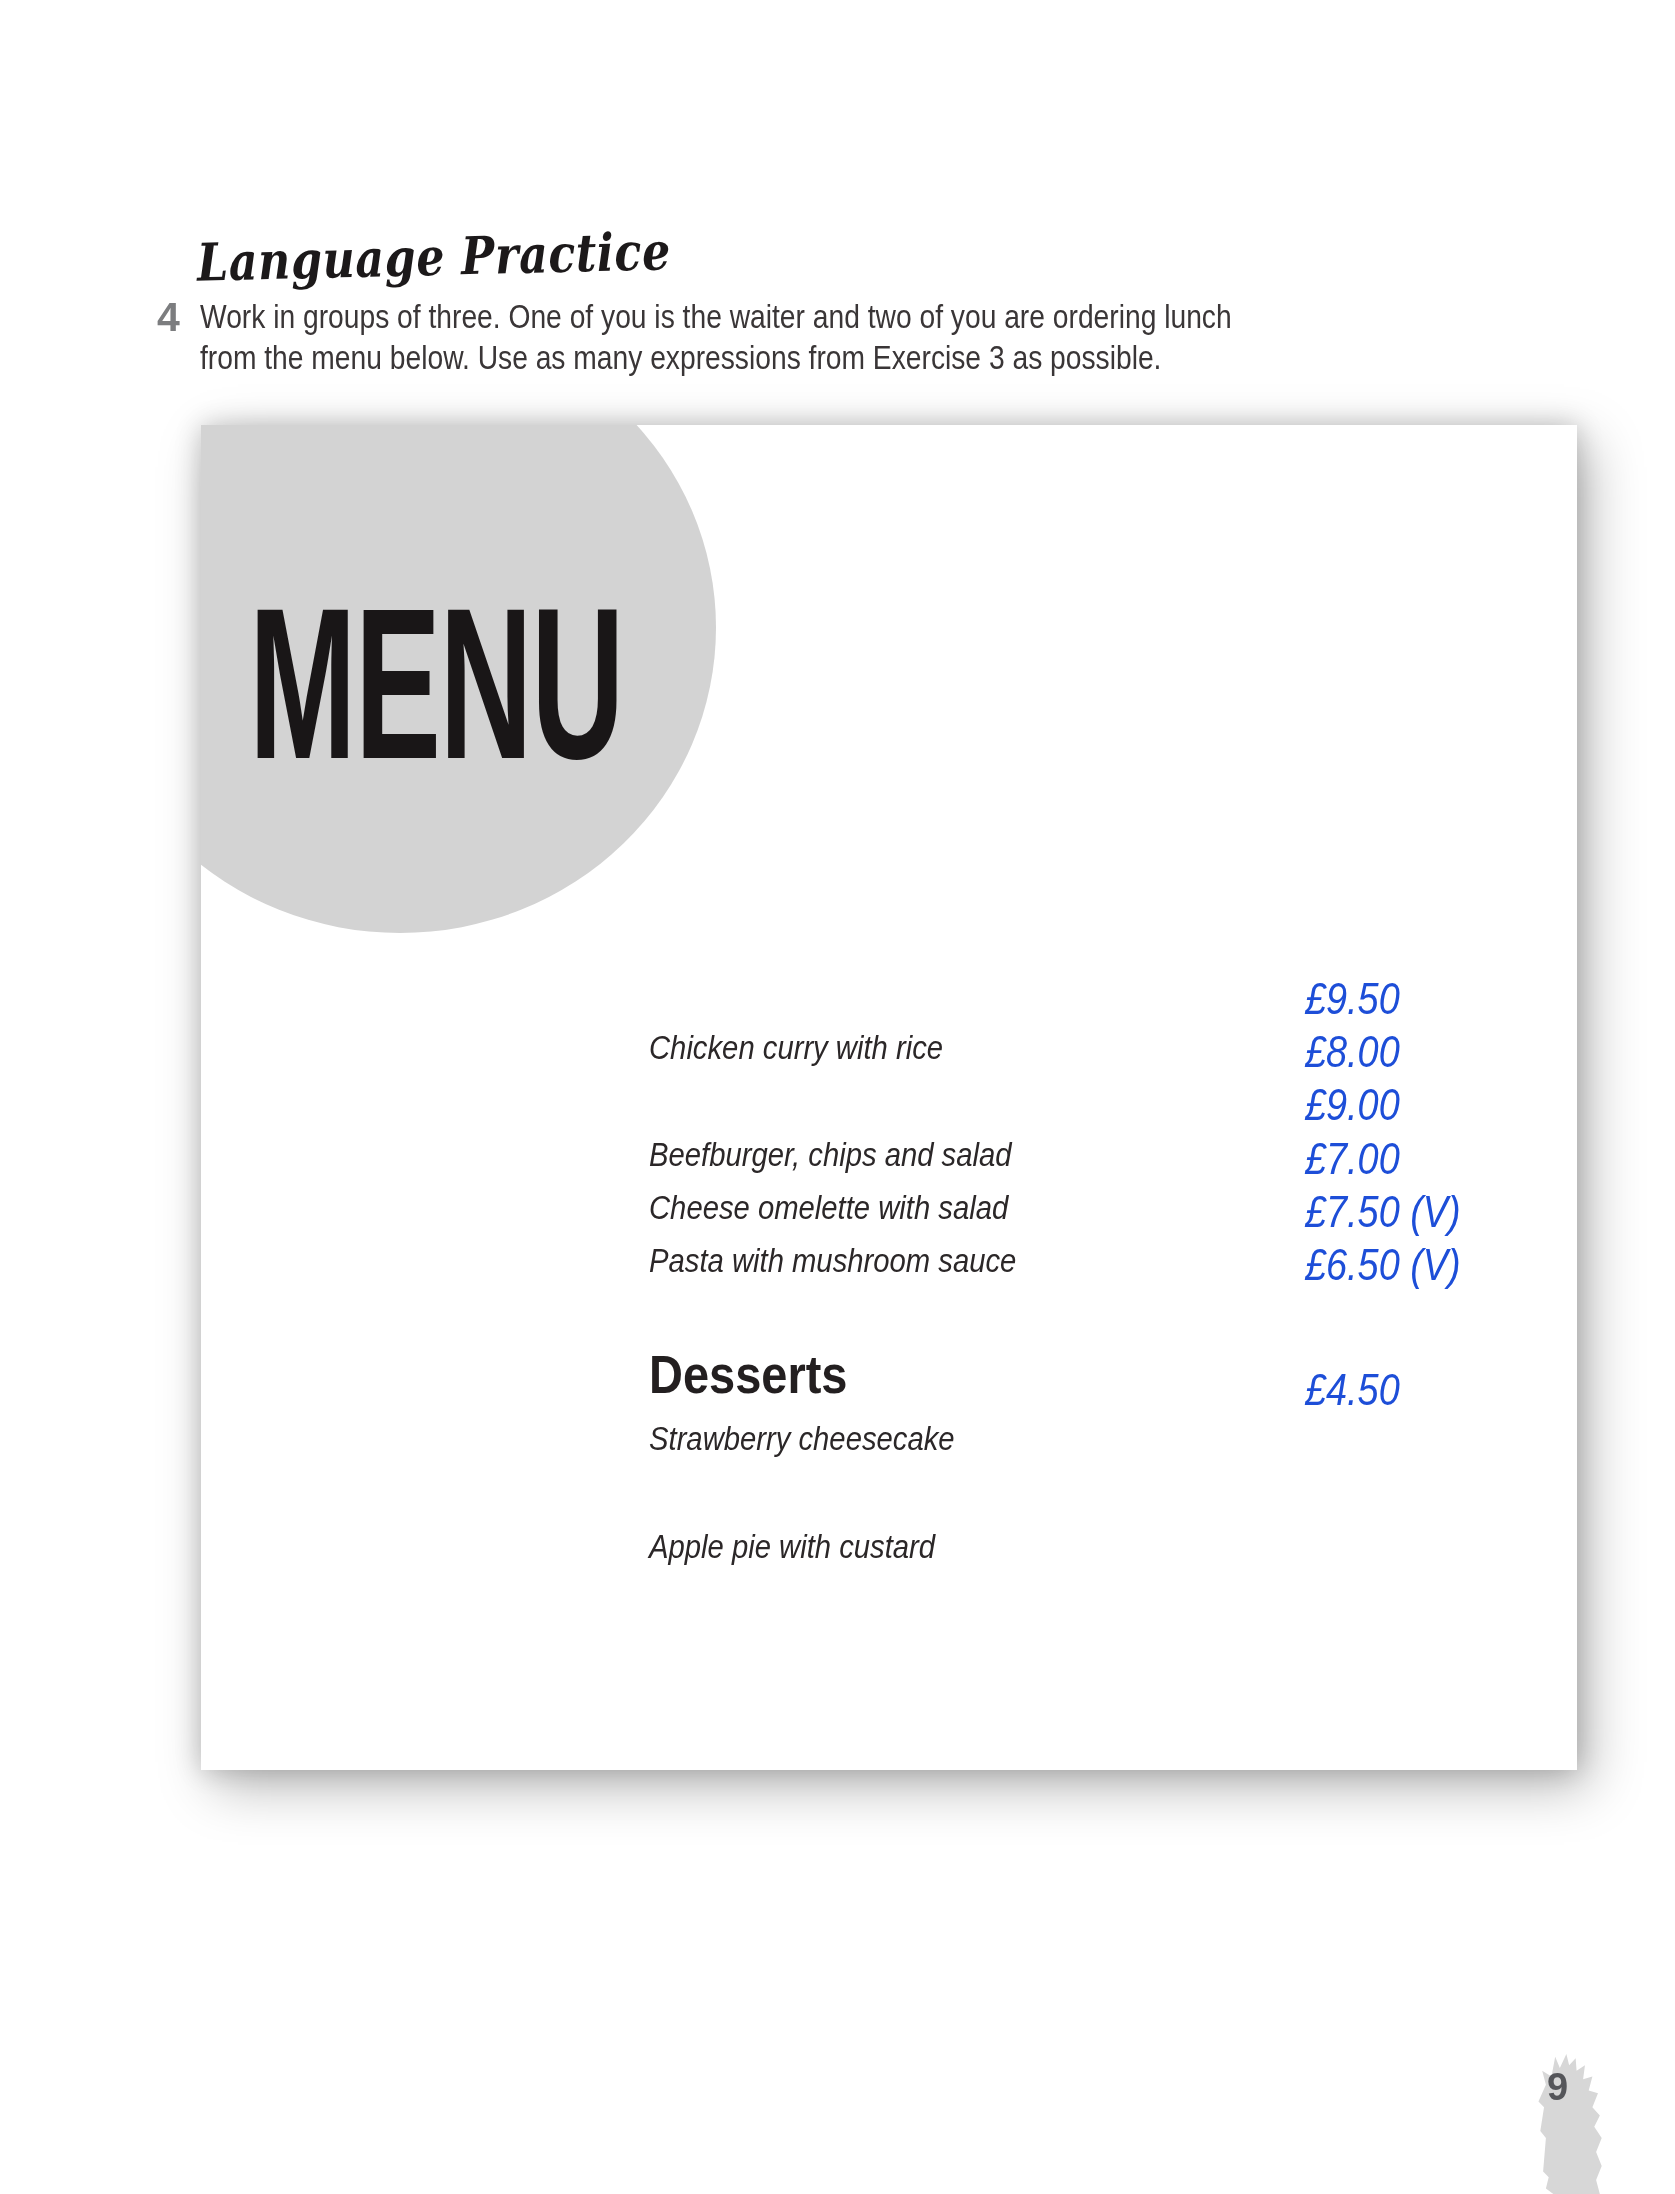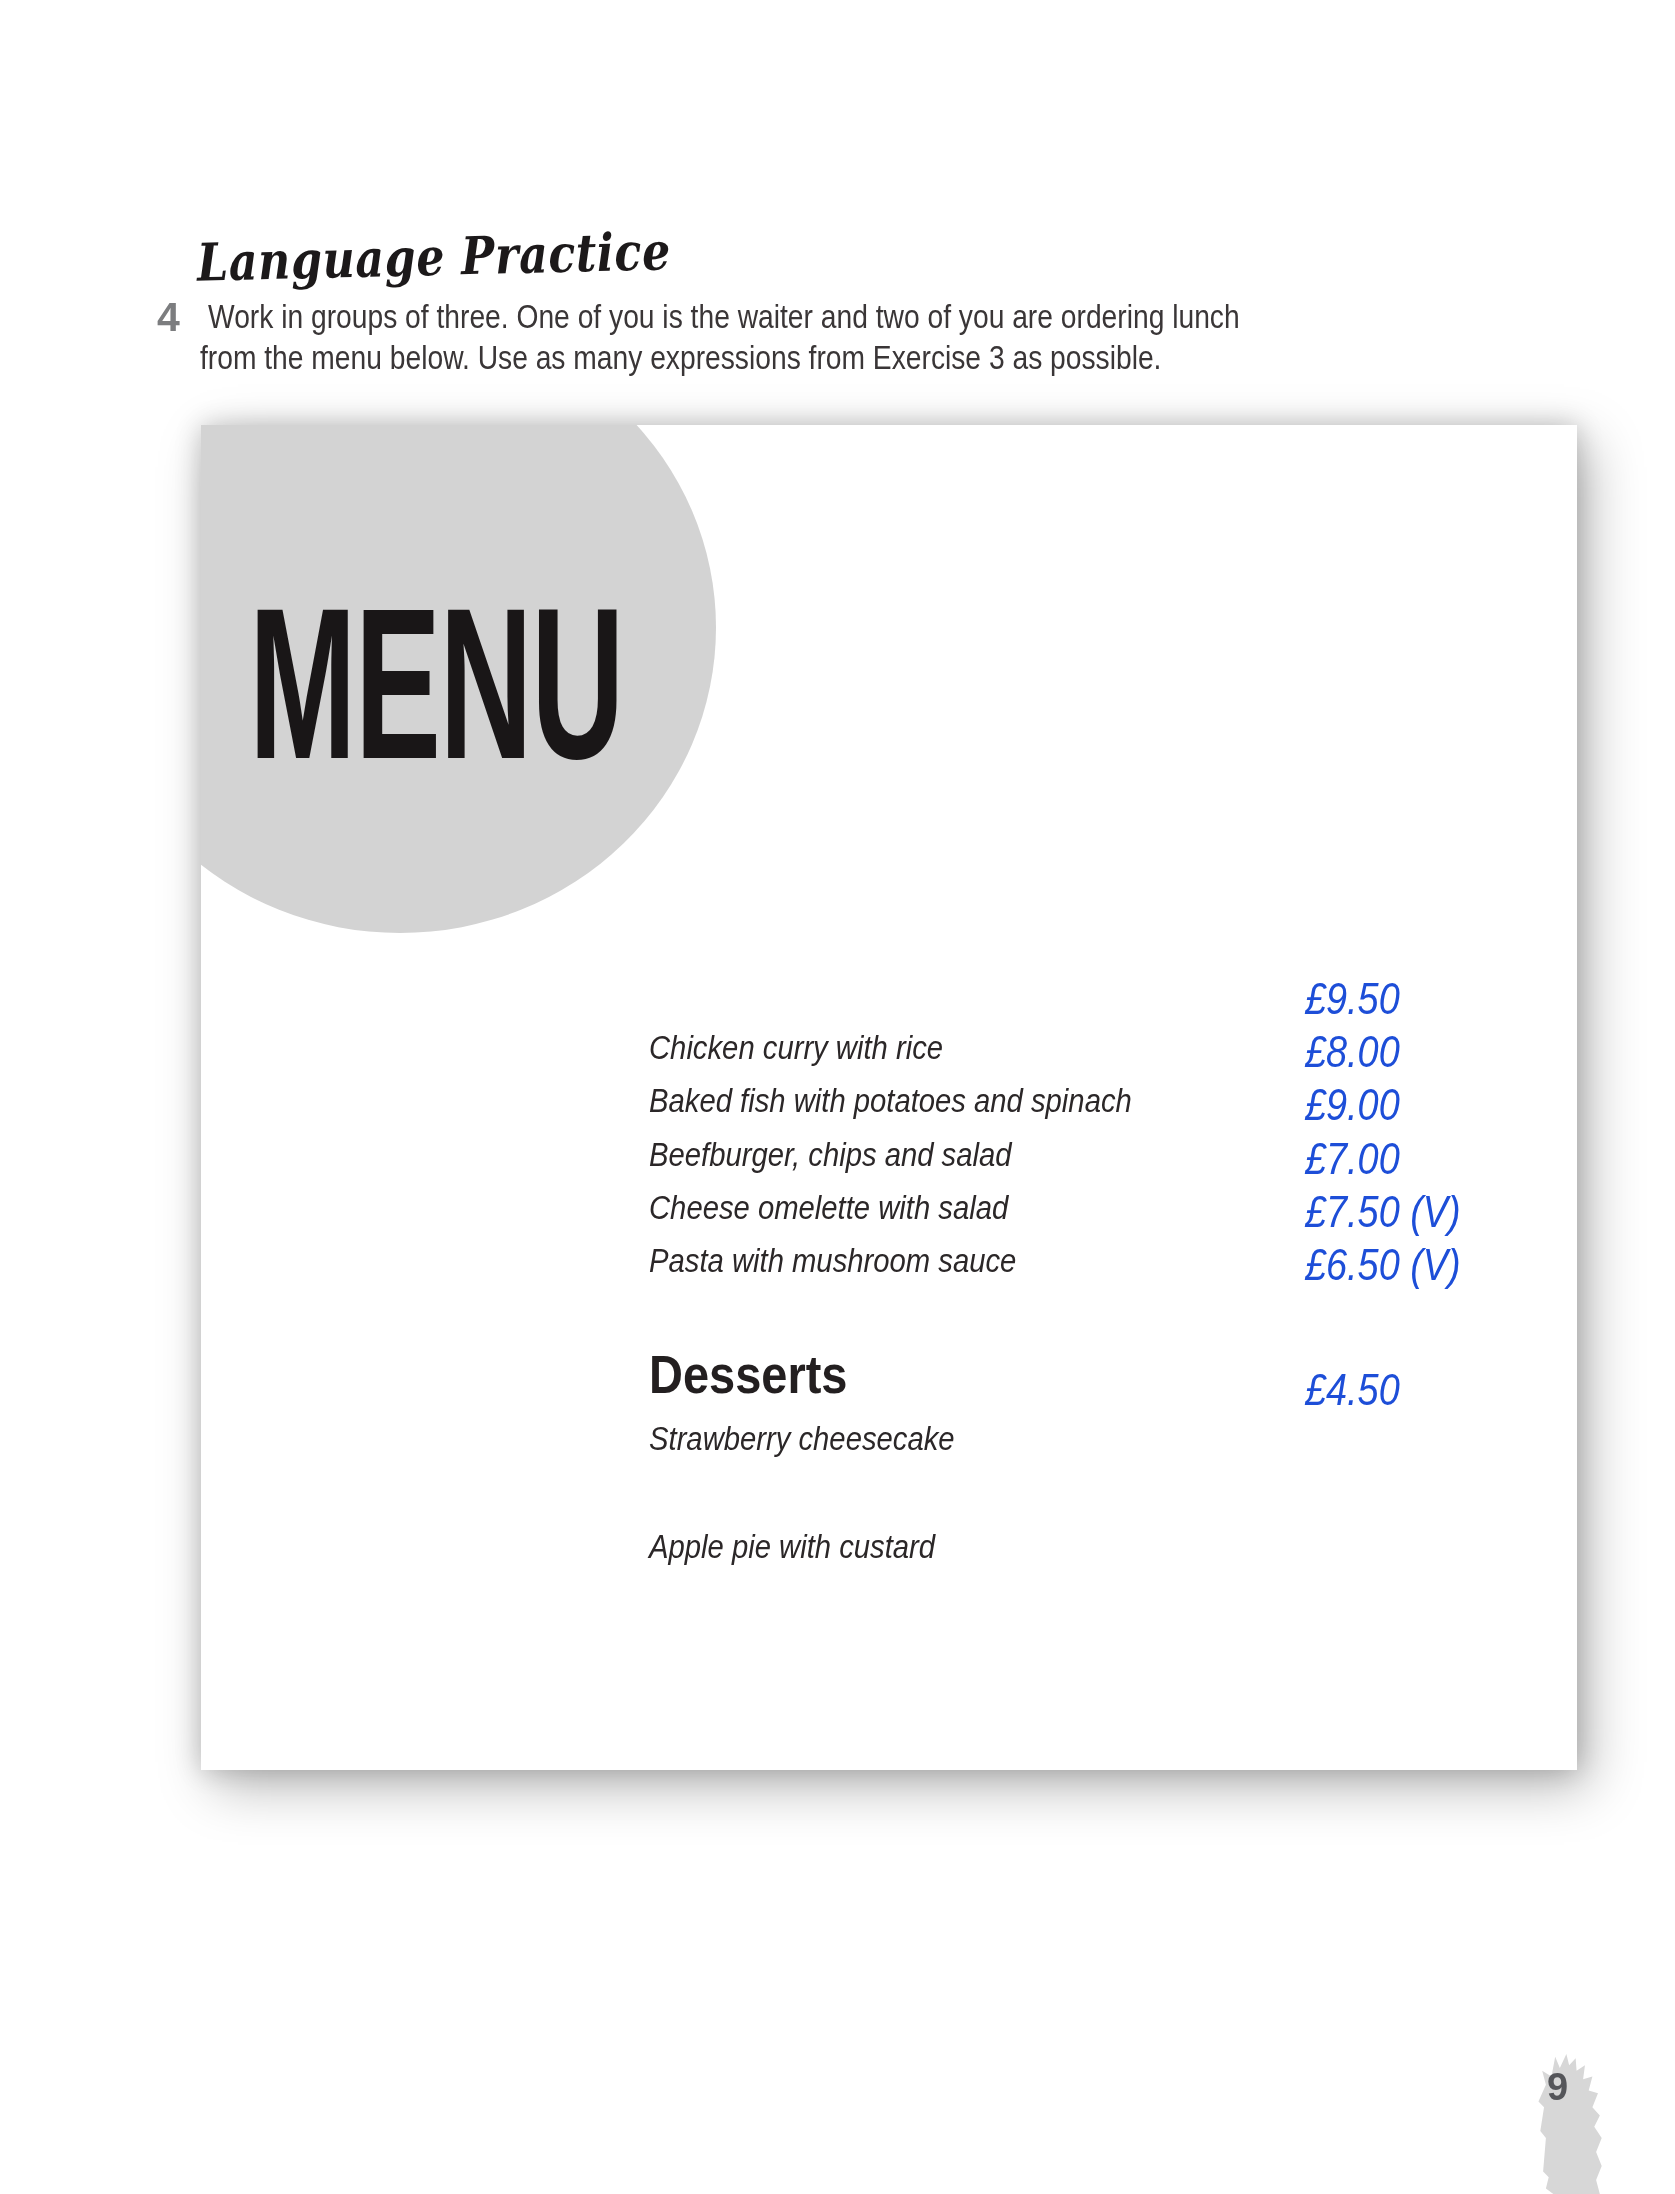--- a/index.html
+++ b/index.html
@@ -26,21 +26,21 @@
   .ex-num{
     position:absolute;left:157px;top:297px;
     font-size:41px;font-weight:700;line-height:1;
     color:#7c7d7f;
   }
   .instr{
     position:absolute;left:200px;
     font-size:34px;line-height:1;
     color:#3a3637;
   }
-  .instr.l1{top:299px;margin-left:8px;}
+  .instr.l1{top:299px;}
   .instr.l2{top:340px;}
 
   
   .card{
     position:absolute;left:201px;top:425px;
     width:1376px;height:1345px;
     background:#ffffff;
     overflow:hidden;
     box-shadow:0 0 25px rgba(0,0,0,.20), 12px 17px 51px rgba(0,0,0,.28);
   }
@@ -118,23 +118,20 @@
       <span class="sx" style="--sx:.86">£9.50</span>
     </div>
 
     <div class="item" style="top:605px">
       <span class="sx" style="--sx:.86">Chicken curry with rice</span>
     </div>
     <div class="price" style="top:605px">
       <span class="sx" style="--sx:.86">£8.00</span>
     </div>
 
-    <div class="item" style="top:658px">
-      <span class="sx" style="--sx:.86">Baked fish with potatoes and spinach</span>
-    </div>
     <div class="price" style="top:658px">
       <span class="sx" style="--sx:.86">£9.00</span>
     </div>
 
     <div class="item" style="top:712px">
       <span class="sx" style="--sx:.86">Beefburger, chips and salad</span>
     </div>
     <div class="price" style="top:712px">
       <span class="sx" style="--sx:.86">£7.00</span>
     </div>

